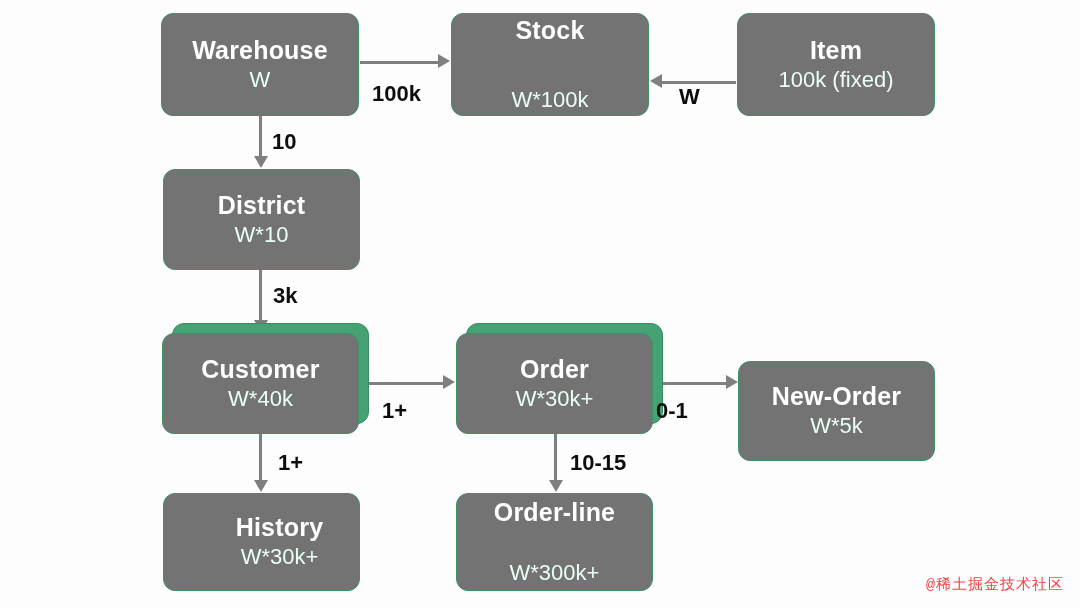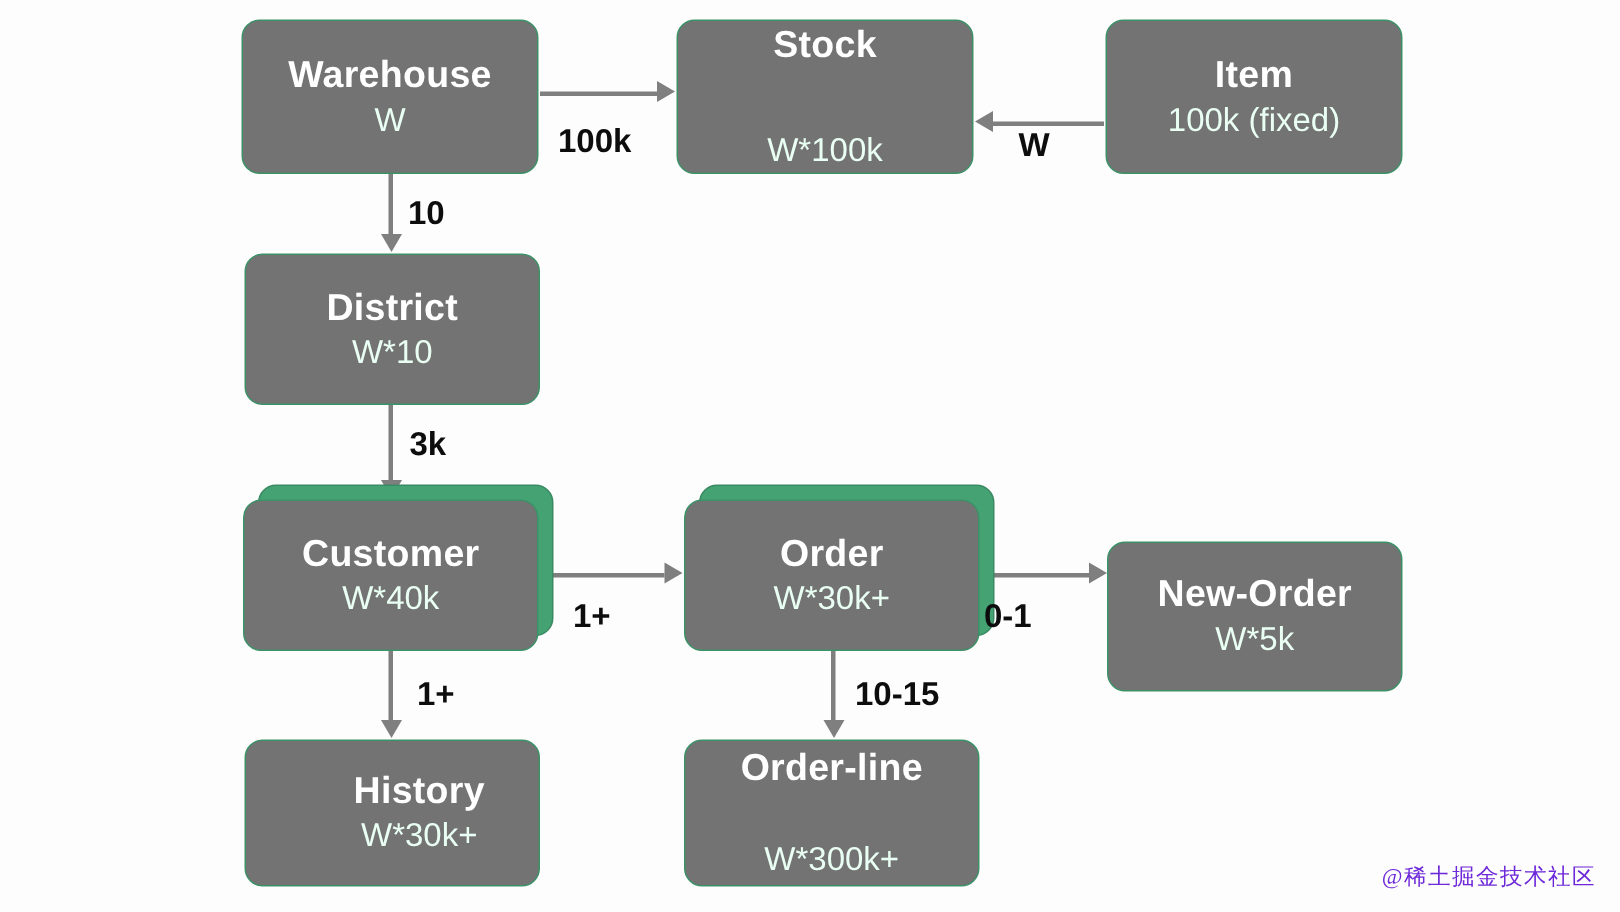--- a/index.html
+++ b/index.html
@@ -95,25 +95,25 @@
     z-index: 4;
     line-height: 1;
     text-align: right;
   }
 
   .watermark {
     position: absolute;
     right: 16px;
     bottom: 14px;
     font-size: 15px;
-    color: #6d28d9;
+    color: #ef4444;
     letter-spacing: 1px;
     white-space: nowrap;
     z-index: 5;
-    font-family: Liberation Serif, serif;
+    font-family: Liberation Mono, monospace;
   }
 </style>
 </head>
 <body>
 
 <div id="canvas">
 
   <div class="edge-h" style="left:360px; top:61px; width:78px;"></div>
   <div class="arrow right" style="left:438px; top:54px;"></div>
 

